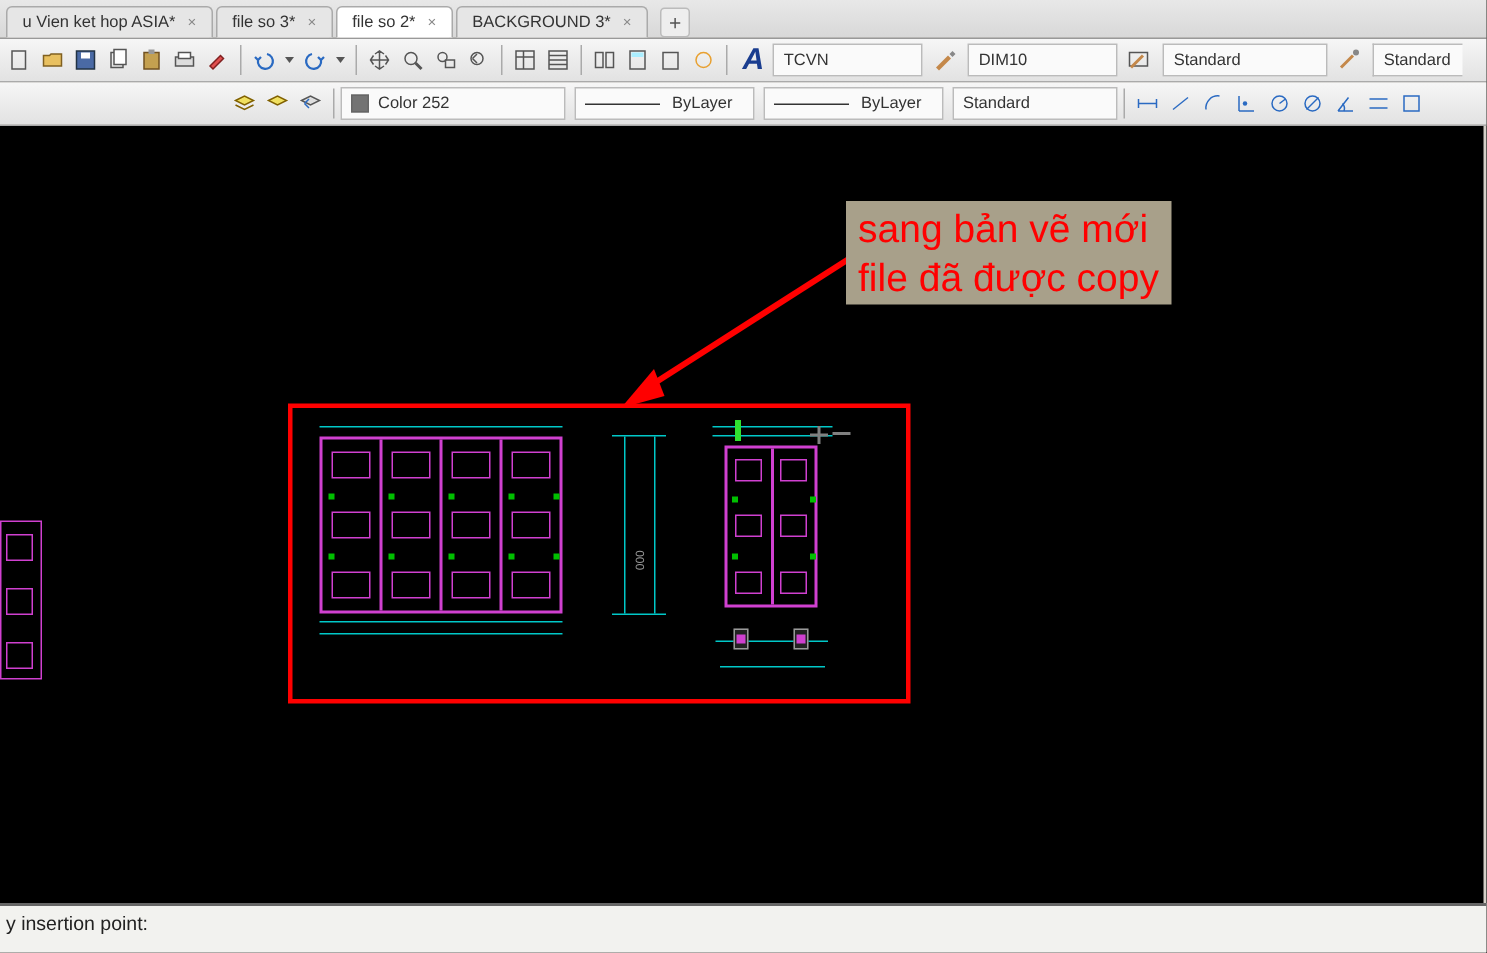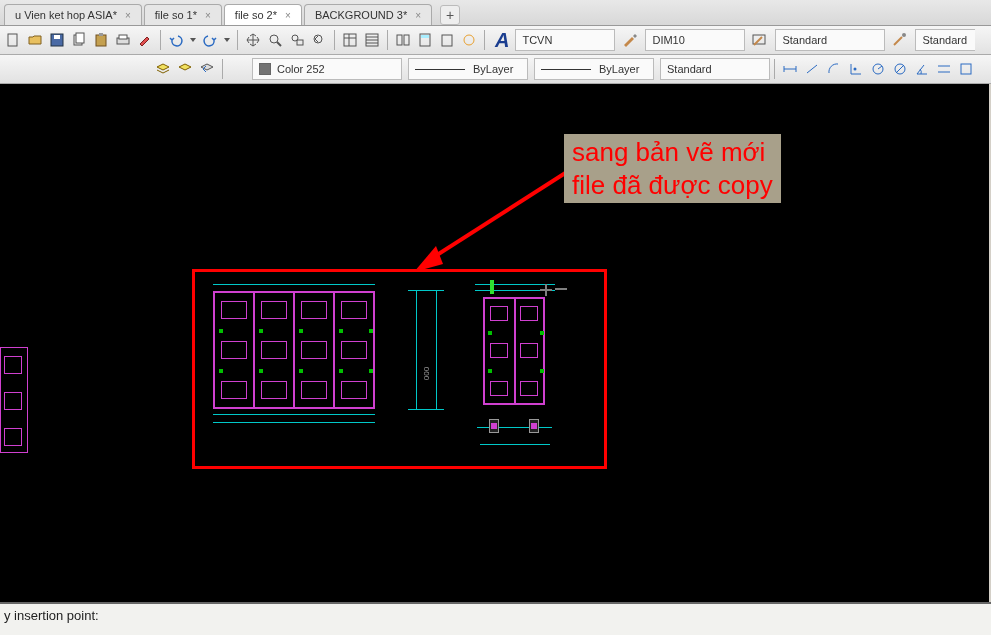--- a/index.html
+++ b/index.html
@@ -80,21 +80,21 @@
     height: 22px;
     background: #fafafa;
     border: 1px solid #bbb;
     padding: 0 6px;
     font-size: 11px;
     color: #333;
     min-width: 120px;
     cursor: pointer;
   }
   .prop-box.narrow { min-width: 90px; }
-  .prop-box.wide { min-width: 150px; margin-left: 25px; }
+  .prop-box.wide { min-width: 150px; }
   .swatch {
     width: 12px;
     height: 12px;
     margin-right: 6px;
     border: 1px solid #666;
   }
   .line-sample {
     flex: 0 0 50px;
     height: 1px;
     background: #333;
@@ -209,21 +209,21 @@
 </style>
 </head>
 <body>
 
 <div class="tabs-bar">
   <div class="doc-tab">
     <span>u Vien ket hop ASIA*</span>
     <span class="tab-x">×</span>
   </div>
   <div class="doc-tab">
-    <span>file so 1*</span>
+    <span>file so 3*</span>
     <span class="tab-x">×</span>
   </div>
   <div class="doc-tab active">
     <span>file so 2*</span>
     <span class="tab-x">×</span>
   </div>
   <div class="doc-tab">
     <span>BACKGROUND 3*</span>
     <span class="tab-x">×</span>
   </div>

